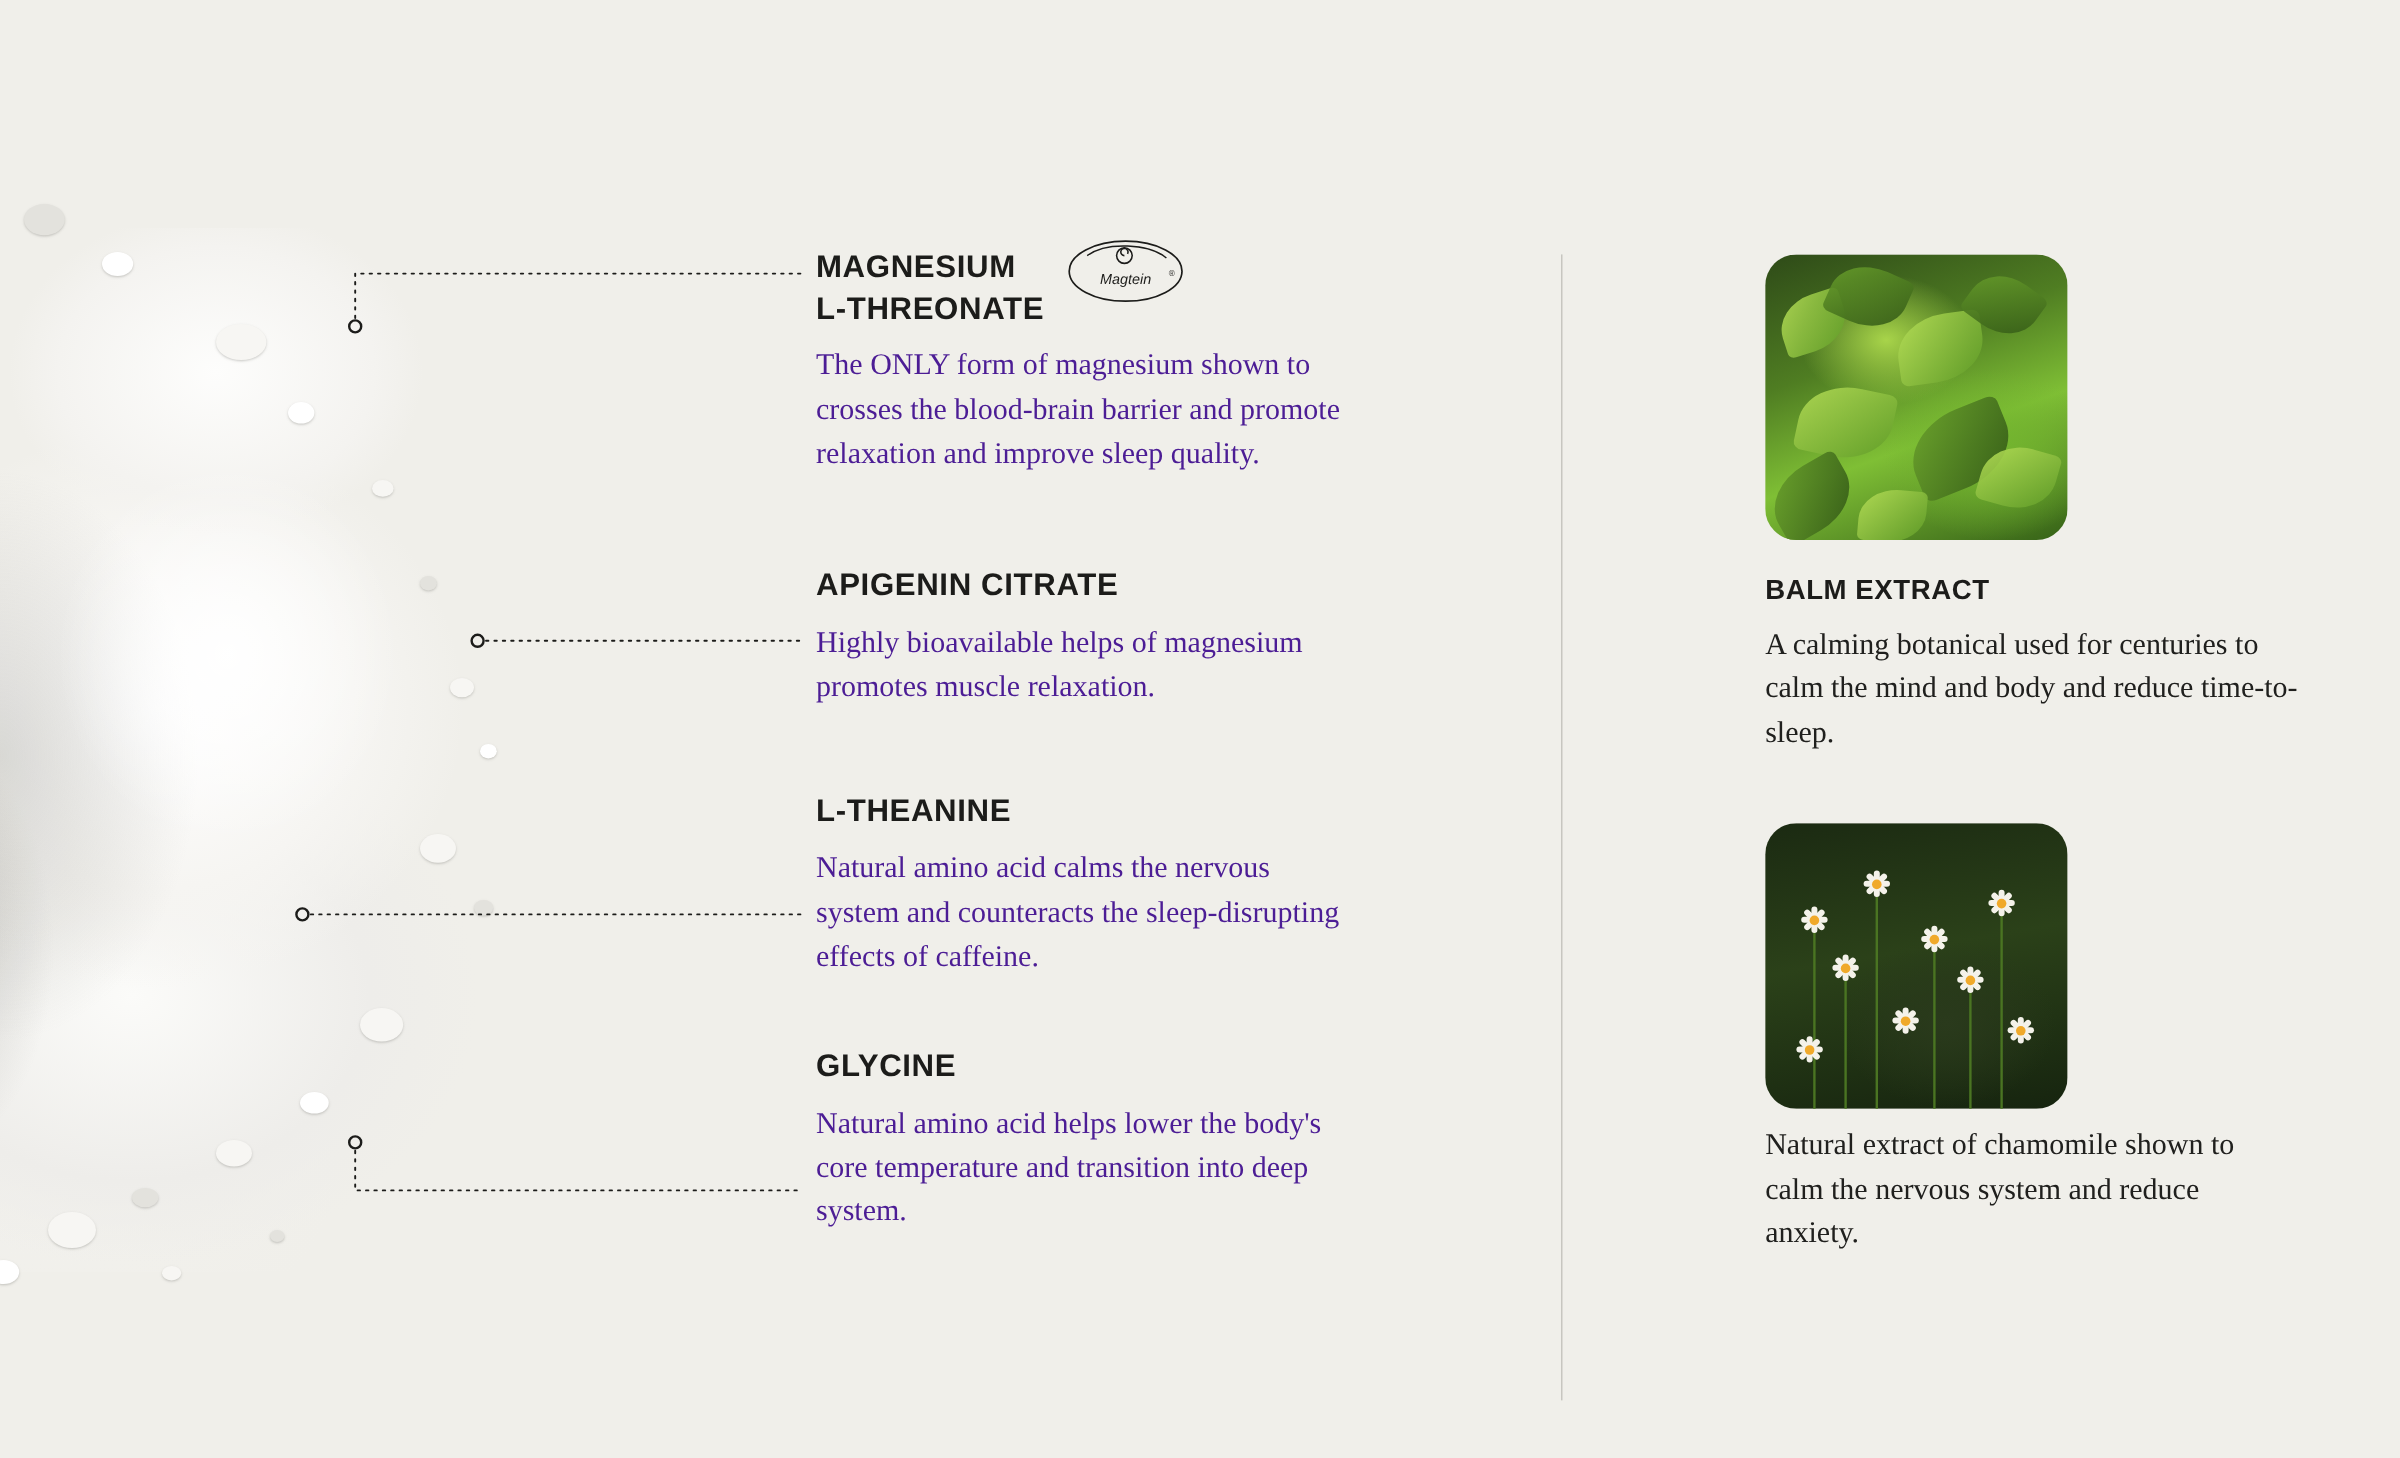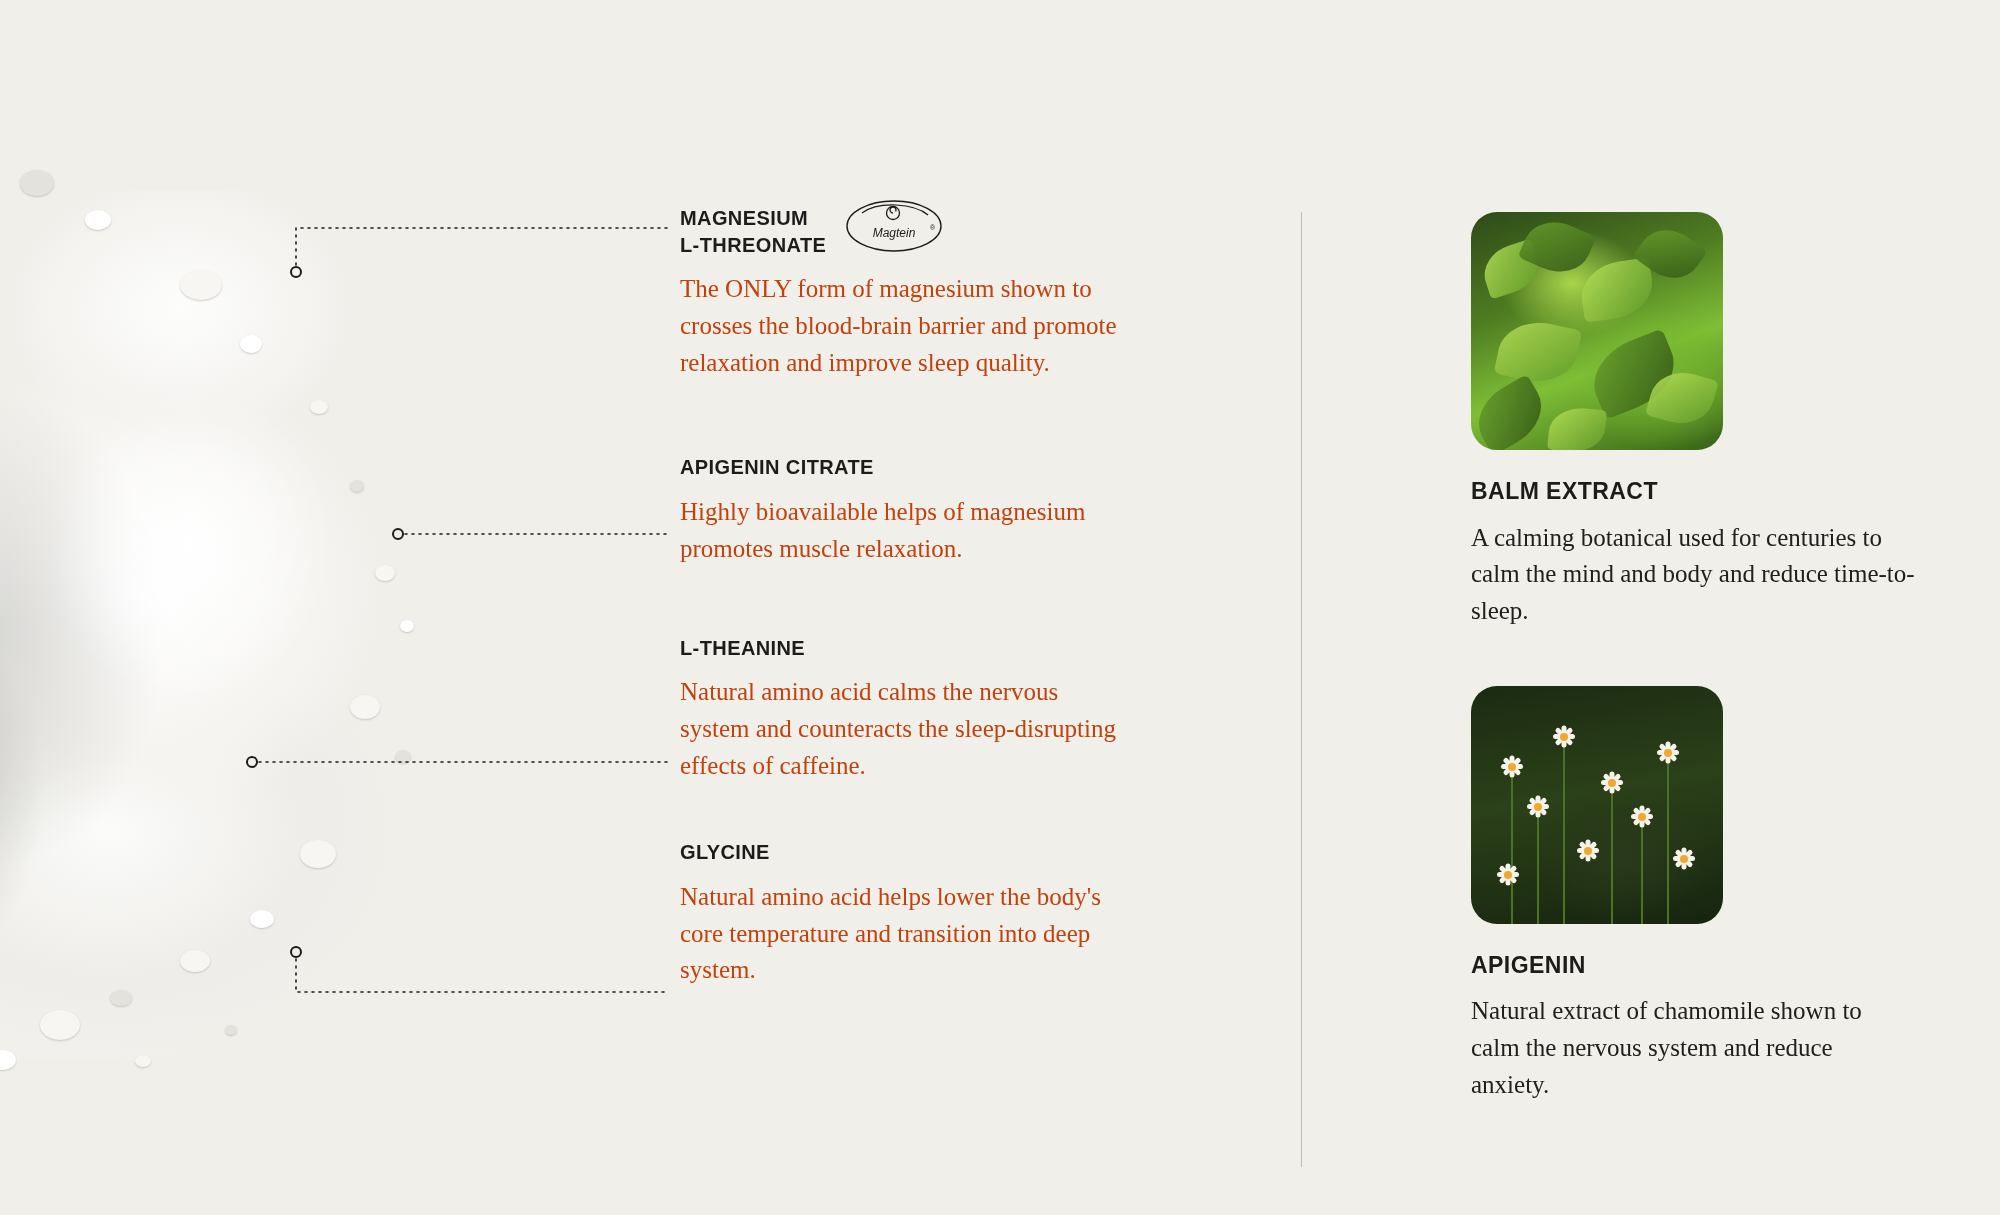--- a/index.html
+++ b/index.html
@@ -67,32 +67,32 @@
   
   .left-col {
     position: absolute;
     left: 680px;
     top: 205px;
     width: 470px;
   }
   .ing { position: relative; }
   .ing + .ing { margin-top: 0; }
   .ing-title {
-    font-size: 20px;
+    font-size: 26px;
     font-weight: 700;
     letter-spacing: 0.02em;
     color: #1c1c1a;
     line-height: 1.33;
     font-family: "Liberation Sans", sans-serif;
   }
   .ing-body {
     font-family: "Liberation Serif", serif;
     font-size: 25px;
     line-height: 1.47;
-    color: #c2410c;
+    color: #4c1d95;
     margin-top: 13px;
     max-width: 445px;
   }
   .ing-title-row { display: flex; align-items: flex-start; gap: 18px; }
 
   
   .magtein {
     position: relative;
     width: 100px;
     height: 62px;
@@ -395,19 +395,16 @@
           <span class="pet" style="transform:rotate(45deg)"></span>
         <span class="pet" style="transform:rotate(90deg)"></span>
           <span class="pet" style="transform:rotate(135deg)"></span>
         <span class="pet" style="transform:rotate(180deg)"></span>
           <span class="pet" style="transform:rotate(225deg)"></span>
         <span class="pet" style="transform:rotate(270deg)"></span>
           <span class="pet" style="transform:rotate(315deg)"></span>
         <span class="ctr"></span>
       </div>
     </div>
-    <div class="card-title">
-      <div>APIGENIN</div>
-    </div>
     <div class="card-body">Natural extract of chamomile shown to calm the nervous system and reduce anxiety.</div>
   </div>
 
 </div>
 
 </body></html>

